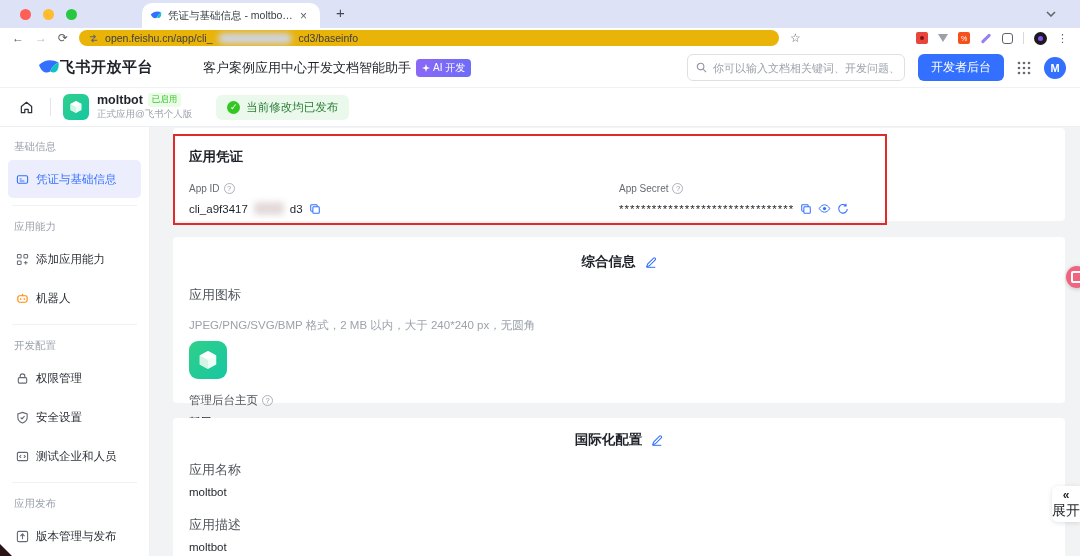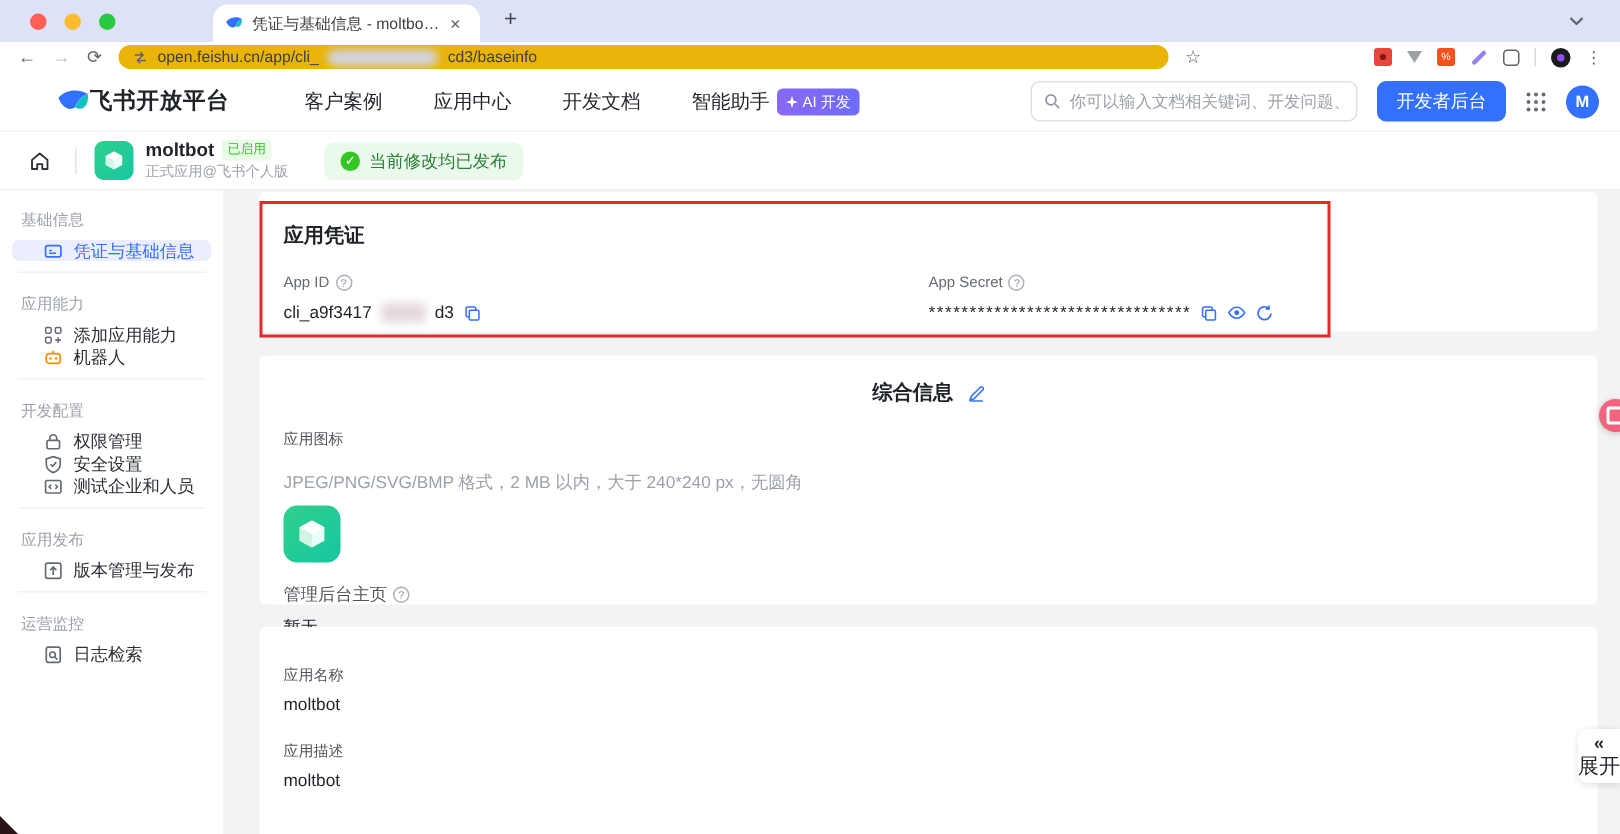--- a/index.html
+++ b/index.html
@@ -42,21 +42,21 @@
   .tool-sep { width:1px; height:12px; background:#d6d9e0; }
   .chrome-avatar { width:13px; height:13px; border-radius:50%; background:#1b1b1f; position:relative; }
   .chrome-avatar::after { content:""; position:absolute; left:4px; top:4px; width:5px; height:5px; border-radius:50%; background:#8e4ff2; }
   .kebab { font-size:11px; color:#5f6368; letter-spacing:0; }
 
   
   .siteheader { height:40px; background:#fff; display:flex; align-items:center; padding:0 14px 0 38px;
     border-bottom:1px solid #f0f1f4; }
   .brand { display:flex; align-items:flex-start; gap:0; }
   .brand-name { font-size:15px; font-weight:bold; color:#1f2329; letter-spacing:.5px; }
-  .mainnav { display:flex; gap:34px; margin-left:50px; align-items:center; }
+  .mainnav { display:flex; margin-left:50px; align-items:center; }
   .mainnav .nav-item { font-size:13px; color:#1f2329; display:flex; align-items:center; gap:5px; }
   .ai-badge { display:inline-flex; align-items:center; gap:3px; background:linear-gradient(90deg,#8a68f6,#6e6cf8);
     color:#fff; font-size:10px; padding:2px 6px; border-radius:4px; }
   .hdr-right { margin-left:auto; display:flex; align-items:center; gap:13px; }
   .searchbox { width:218px; height:27px; border:1px solid #dee0e3; border-radius:6px; display:flex;
     align-items:center; padding:0 8px; gap:6px; background:#fff; }
   .searchbox input { border:none; outline:none; flex:1; font-size:11px; color:#1f2329; background:transparent;
     font-family:inherit; }
   .searchbox input::placeholder { color:#9ca2ab; }
   .console-btn { height:27px; background:#3370ff; color:#fff; border:none; border-radius:6px;
@@ -79,21 +79,21 @@
   .status-pill { margin-left:24px; height:25px; background:#eaf9eb; border-radius:6px; display:flex;
     align-items:center; gap:6px; padding:0 11px; }
   .status-check { width:13px; height:13px; border-radius:50%; background:#34c724; color:#fff; font-size:9px;
     display:flex; align-items:center; justify-content:center; }
   .status-text { font-size:11.5px; color:#2b7d36; }
 
   
   .bodyrow { position:relative; display:flex; height:429px; }
   .sidebar { width:150px; background:#fff; border-right:1px solid #eef0f2; padding-top:6px; overflow:hidden; }
   .sb-group-label { font-size:10.5px; color:#9ca2ab; padding:7px 0 5px 14px; }
-  .sb-item { height:14px; display:flex; align-items:center; gap:7px; margin:1px 8px; padding-left:20px;
+  .sb-item { height:38px; display:flex; align-items:center; gap:7px; margin:1px 8px; padding-left:7px;
     border-radius:5px; font-size:11.5px; color:#2b2f36; }
   .sb-item .sb-icon { display:flex; align-items:center; justify-content:center; width:14px; color:#646a73; }
   .sb-item.selected { background:#eceefe; color:#3370ff; }
   .sb-item.selected .sb-icon { color:#3370ff; }
   .sb-div { height:1px; background:#f0f1f3; margin:7px 12px; }
   .icon-orange { color:#ff8800 !important; }
 
   .content { position:relative; flex:1; background:#f2f3f5; overflow:hidden; }
   .card { position:absolute; left:23px; width:892px; background:#fff; border-radius:4px; }
   .card1 { top:1px; height:93px; padding:20px 16px 0; }
@@ -106,21 +106,21 @@
   .cred-cols { display:flex; margin-top:17px; }
   .cred-col1 { width:430px; }
   .field-label { display:flex; align-items:center; gap:4px; font-size:10px; color:#646a73; }
   .field-value { display:flex; align-items:center; gap:6px; margin-top:8px; font-size:11.5px; color:#1f2329; }
   .idblur { display:inline-block; width:30px; height:13px; border-radius:3px; background:#e3d9da; filter:blur(3px); }
   .blue-ic { color:#3370ff; display:flex; align-items:center; }
   .secret-mask { letter-spacing:1px; font-size:11.5px; color:#1f2329; }
   .q { width:11px; height:11px; border:1px solid #adb2ba; border-radius:50%; color:#8f959e; font-size:7.5px;
     display:inline-flex; align-items:center; justify-content:center; }
   .q::after { content:"?"; }
-  .sec-label { font-size:10px; color:#51565d; margin-top:15px;font-family:Liberation Mono, monospace; }
+  .sec-label { font-size:13px; color:#51565d; margin-top:15px;font-family:Liberation Mono, monospace; }
   .req-text { font-size:11.5px; color:#9ca2ab; margin-top:14px; }
   .bigicon { width:38px; height:38px; border-radius:9px; background:linear-gradient(135deg,#2fd08a,#17c6a2);
     display:flex; align-items:center; justify-content:center; margin-top:8px; }
   .val-text { font-size:11.5px; color:#1f2329; margin-top:7px; }
   .label-with-q { display:flex; align-items:center; gap:4px; margin-top:14px; font-size:11.5px; color:#51565d; }
 
   
   .expand-btn { position:absolute; left:1052px; top:486px; width:28px; height:36px; background:#fff;
     border-radius:6px 0 0 6px; box-shadow:0 1px 5px rgba(0,0,0,.12); display:flex; flex-direction:column;
     align-items:center; justify-content:center; gap:1px; z-index:10; }
@@ -447,20 +447,29 @@
             </svg>
         </div>
         <div class="label-with-q">
           <span>管理后台主页</span>
           <span class="q"></span>
         </div>
         <div class="val-text">暂无</div>
       </section>
 
       <section class="card card3">
+        <div class="card-title-row">
+          <span class="card-title">国际化配置</span>
+          <span class="blue-ic">
+              <svg width="12" height="12" viewBox="0 0 14 14">
+                <path d="M2 12.5 L3 9.5 L10 2.5 a1.2 1.2 0 0 1 1.7 0 l0.3 0.3 a1.2 1.2 0 0 1 0 1.7 L5 11.5 Z" fill="none" stroke="currentColor" stroke-width="1.2"></path>
+                <path d="M2 13.2 h10" stroke="currentColor" stroke-width="1.2"></path>
+              </svg>
+            </span>
+        </div>
         <div class="sec-label" style="margin-top:12px">应用名称</div>
         <div class="val-text">moltbot</div>
         <div class="sec-label" style="margin-top:18px">应用描述</div>
         <div class="val-text">moltbot</div>
 
       </section>
     </main>
   </div>
 
   <div class="pink-fab"></div>

